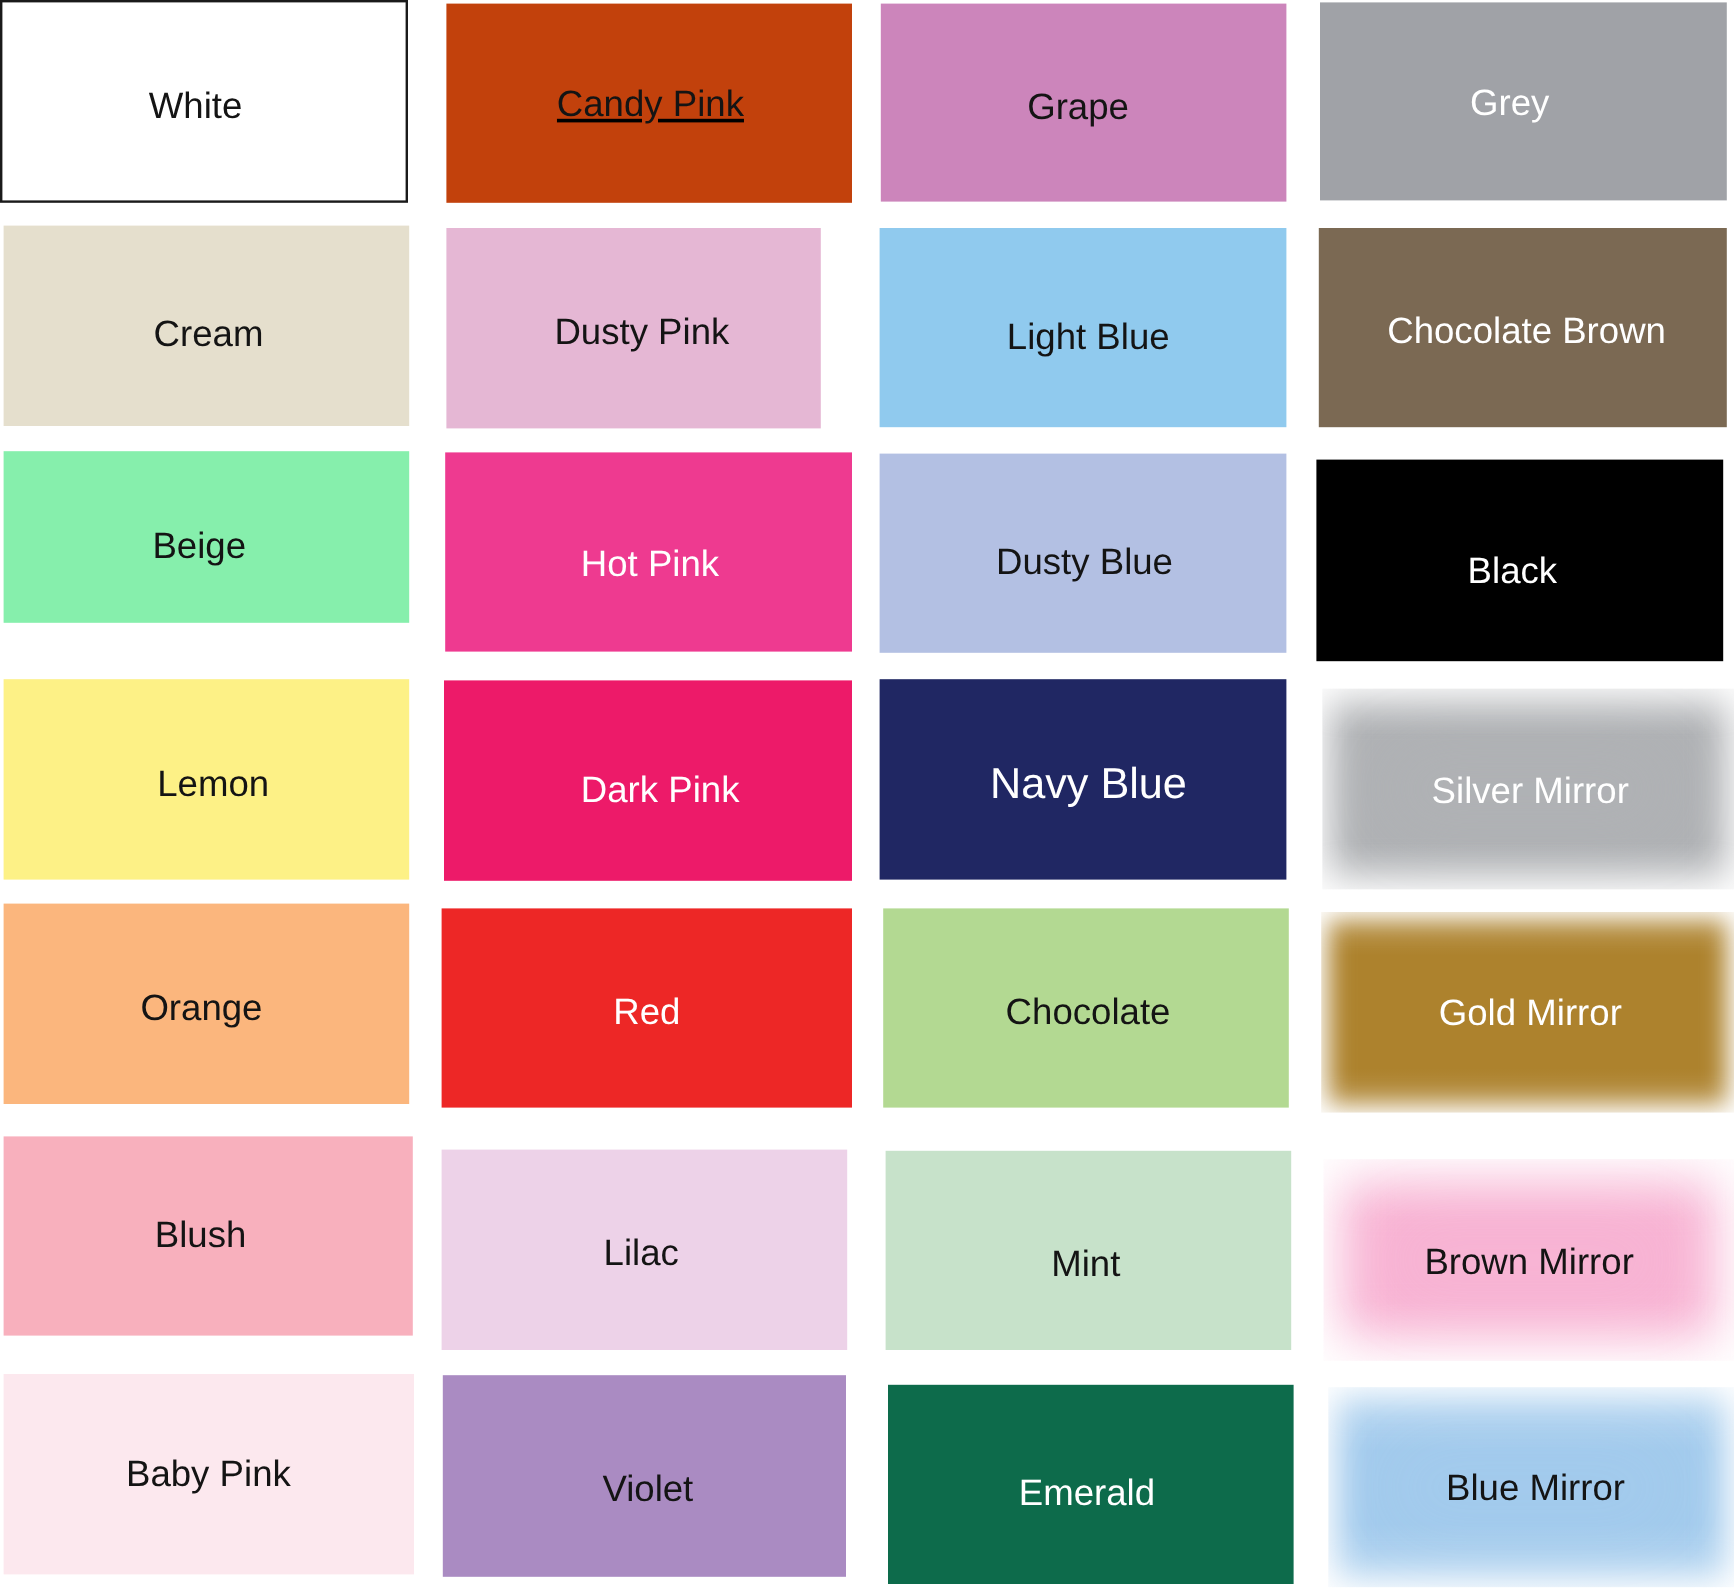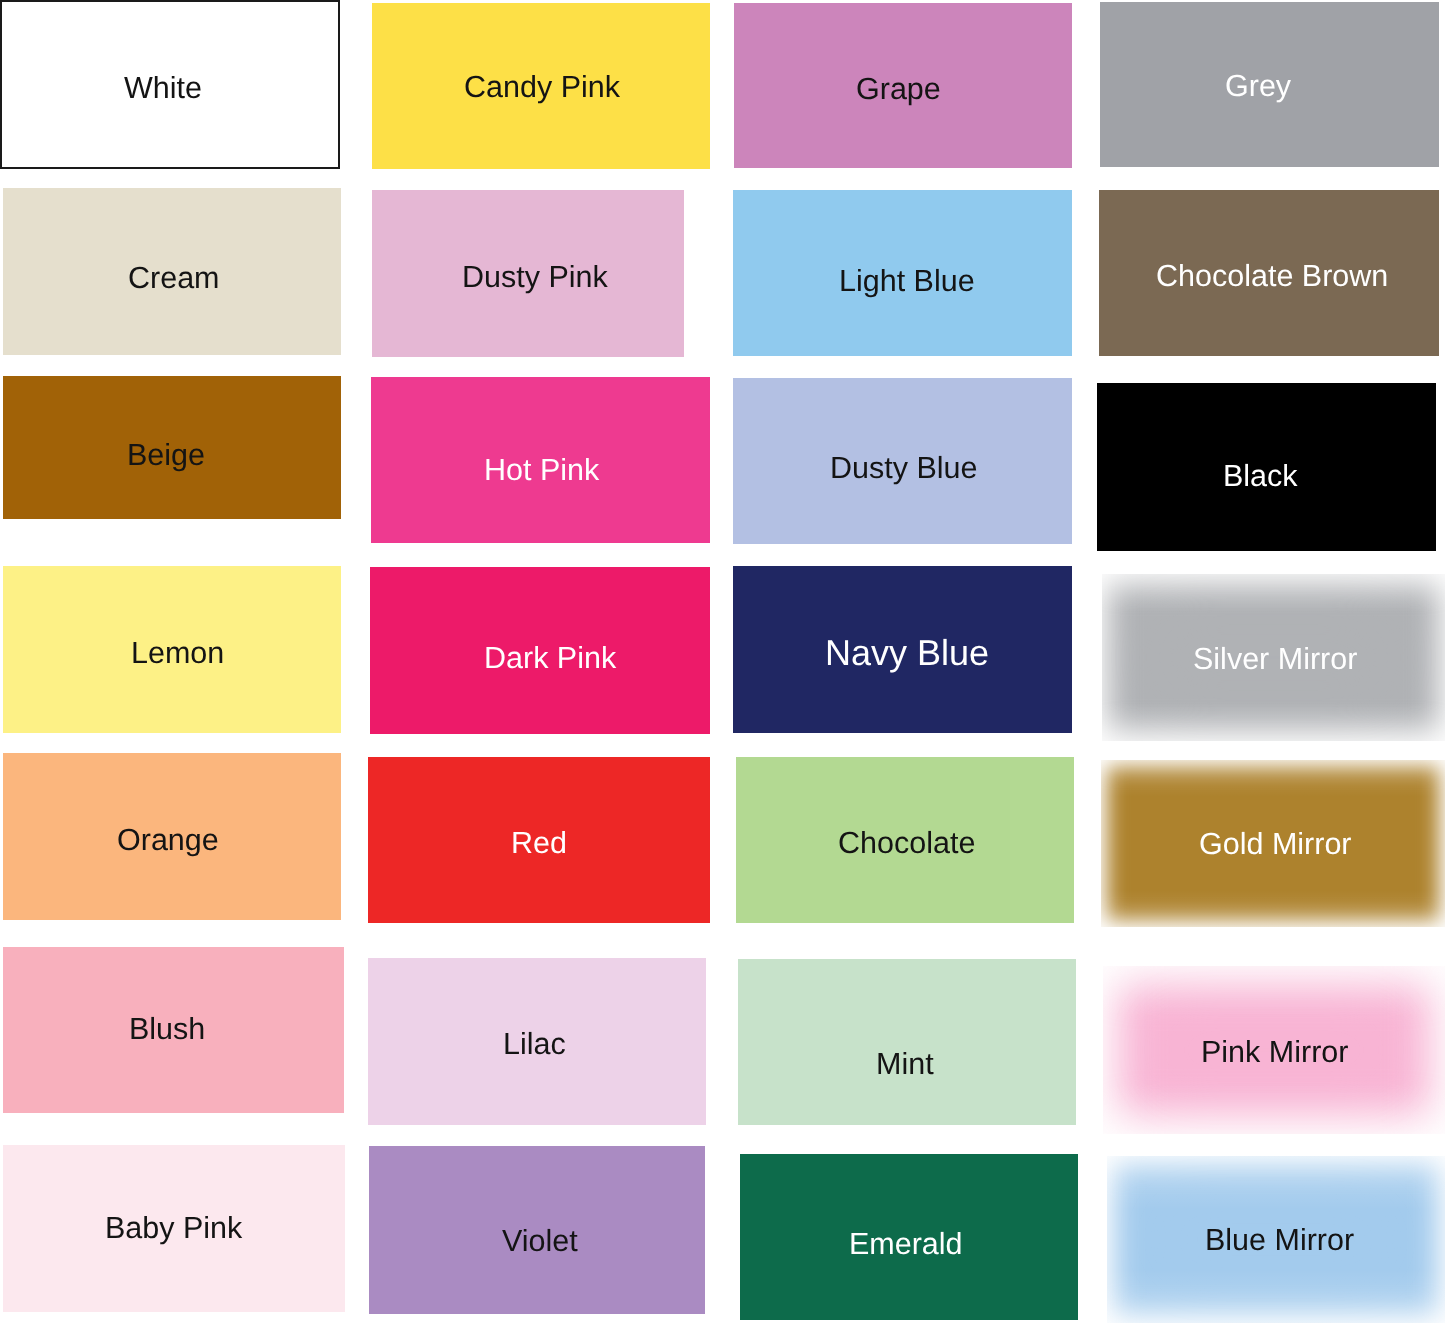--- a/index.html
+++ b/index.html
@@ -48,42 +48,42 @@
   .mirror-core { z-index: 2; }
   .mirror-veil { z-index: 2; left: 0; top: 0; width: 100%; height: 100%; }
 </style>
 </head>
 <body>
 
 <div id="board">
     <div class="swatch" style="left: 0px; top: 0px; width: 340px; height: 169px; border: 2px solid rgb(26, 26, 26); background: rgb(255, 255, 255);">
       <span class="swatch-label" style="color: rgb(20, 20, 20); font-size: 30.5px; left: -7.3px; top: 4px;">White</span>
     </div>
-    <div class="swatch" style="left: 372px; top: 3px; width: 338px; height: 166px; background: #fde047;">
+    <div class="swatch" style="left: 372px; top: 3px; width: 338px; height: 166px; background: #c2410c; text-decoration: underline;">
       <span class="swatch-label" style="color: rgb(20, 20, 20); font-size: 30.5px; left: 1px; top: 1.2px;">Candy Pink</span>
     </div>
     <div class="swatch" style="left: 734px; top: 3px; width: 338px; height: 165px; background: rgb(204, 133, 187);">
       <span class="swatch-label" style="color: rgb(20, 20, 20); font-size: 30.5px; left: -5px; top: 4px;">Grape</span>
     </div>
     <div class="swatch" style="left: 1100px; top: 2px; width: 339px; height: 165px; background: rgb(160, 162, 167);">
       <span class="swatch-label" style="color: rgb(255, 255, 255); font-size: 30.5px; left: -11.5px; top: 2px;">Grey</span>
     </div>
     <div class="swatch" style="left: 3px; top: 188px; width: 338px; height: 167px; background: rgb(229, 223, 205);">
       <span class="swatch-label" style="color: rgb(20, 20, 20); font-size: 30.5px; left: 2px; top: 6.4px;">Cream</span>
     </div>
     <div class="swatch" style="left: 372px; top: 190px; width: 312px; height: 167px; background: rgb(229, 183, 212);">
       <span class="swatch-label" style="color: rgb(20, 20, 20); font-size: 30.5px; left: 7px; top: 4px;">Dusty Pink</span>
     </div>
     <div class="swatch" style="left: 733px; top: 190px; width: 339px; height: 166px; background: rgb(144, 202, 238);">
       <span class="swatch-label" style="color: rgb(20, 20, 20); font-size: 30.5px; left: 4.5px; top: 8px;">Light Blue</span>
     </div>
     <div class="swatch" style="left: 1099px; top: 190px; width: 340px; height: 166px; background: rgb(123, 105, 83);">
       <span class="swatch-label" style="color: rgb(255, 255, 255); font-size: 30.5px; left: 3px; top: 3.4px;">Chocolate Brown</span>
     </div>
-    <div class="swatch" style="left: 3px; top: 376px; width: 338px; height: 143px; background: #a16207;">
+    <div class="swatch" style="left: 3px; top: 376px; width: 338px; height: 143px; background: #86efac;">
       <span class="swatch-label" style="color: rgb(20, 20, 20); font-size: 30.5px; left: -5.5px; top: 7.4px;">Beige</span>
     </div>
     <div class="swatch" style="left: 733px; top: 378px; width: 339px; height: 166px; background: rgb(179, 192, 227);">
       <span class="swatch-label" style="color: rgb(20, 20, 20); font-size: 30.5px; left: 1.5px; top: 7px;">Dusty Blue</span>
     </div>
     <div class="swatch" style="left: 371px; top: 377px; width: 339px; height: 166px; background: rgb(238, 58, 144);">
       <span class="swatch-label" style="color: rgb(255, 255, 255); font-size: 30.5px; left: 1px; top: 10px;">Hot Pink</span>
     </div>
     <div class="swatch" style="left: 1097px; top: 383px; width: 339px; height: 168px; background: rgb(0, 0, 0);">
       <span class="swatch-label" style="color: rgb(255, 255, 255); font-size: 30.5px; left: -6.4px; top: 9.6px;">Black</span>
@@ -117,27 +117,27 @@
       <div class="mirror-veil" style="background: linear-gradient(rgba(255, 255, 255, 0.16) 0%, rgba(255, 255, 255, 0) 22%, rgba(255, 255, 255, 0) 78%, rgba(255, 255, 255, 0.16) 100%);"></div>
       <span class="swatch-label" style="color: rgb(255, 255, 255); font-size: 30.5px; left: 2.3px; top: 0.6px;">Gold Mirror</span>
     </div>
     <div class="swatch" style="left: 3px; top: 947px; width: 341px; height: 166px; background: rgb(248, 176, 189);">
       <span class="swatch-label" style="color: rgb(20, 20, 20); font-size: 30.5px; left: -6.8px; top: -1.2px;">Blush</span>
     </div>
     <div class="swatch" style="left: 368px; top: 958px; width: 338px; height: 167px; background: rgb(237, 210, 232);">
       <span class="swatch-label" style="color: rgb(20, 20, 20); font-size: 30.5px; left: -2.3px; top: 2.4px;">Lilac</span>
     </div>
     <div class="swatch" style="left: 738px; top: 959px; width: 338px; height: 166px; background: rgb(199, 226, 202);">
-      <span class="swatch-label" style="color: rgb(20, 20, 20); font-size: 30.5px; left: -1.8px; top: 22px;">Mint</span>
+      <span class="swatch-label" style="color: rgb(20, 20, 20); font-size: 30.5px; left: -1.8px; top: 11px;">Mint</span>
     </div>
     <div class="swatch" style="left: 1103px; top: 966px; width: 342px; height: 168px; background: transparent;">
       <div class="mirror-glow" style="left: 15px; top: 15px; width: 312px; height: 138px; background: rgb(248, 180, 212); filter: blur(21px);"></div>
       <div class="mirror-core" style="left: 52px; top: 44px; width: 238px; height: 80px; background: rgb(248, 180, 212); opacity: 0.14; border-radius: 30px; filter: blur(26px);"></div>
       <div class="mirror-veil" style="background: linear-gradient(rgba(255, 255, 255, 0.22) 0%, rgba(255, 255, 255, 0) 30%, rgba(255, 255, 255, 0) 70%, rgba(255, 255, 255, 0.22) 100%);"></div>
-      <span class="swatch-label" style="color: rgb(20, 20, 20); font-size: 30.5px; left: 0.4px; top: 2px;">Pink Mirror</span>
+      <span class="swatch-label" style="color: rgb(20, 20, 20); font-size: 30.5px; left: 0.4px; top: 2px;">Brown Mirror</span>
     </div>
     <div class="swatch" style="left: 3px; top: 1145px; width: 342px; height: 167px; background: rgb(252, 232, 238);">
       <span class="swatch-label" style="color: rgb(20, 20, 20); font-size: 30.5px; left: -0.6px; top: -0.4px;">Baby Pink</span>
     </div>
     <div class="swatch" style="left: 369px; top: 1146px; width: 336px; height: 168px; background: rgb(170, 139, 194);">
       <span class="swatch-label" style="color: rgb(20, 20, 20); font-size: 30.5px; left: 2.8px; top: 11px;">Violet</span>
     </div>
     <div class="swatch" style="left: 740px; top: 1154px; width: 338px; height: 166px; background: rgb(13, 107, 75);">
       <span class="swatch-label" style="color: rgb(255, 255, 255); font-size: 30.5px; left: -3.7px; top: 7.4px;">Emerald</span>
     </div>

